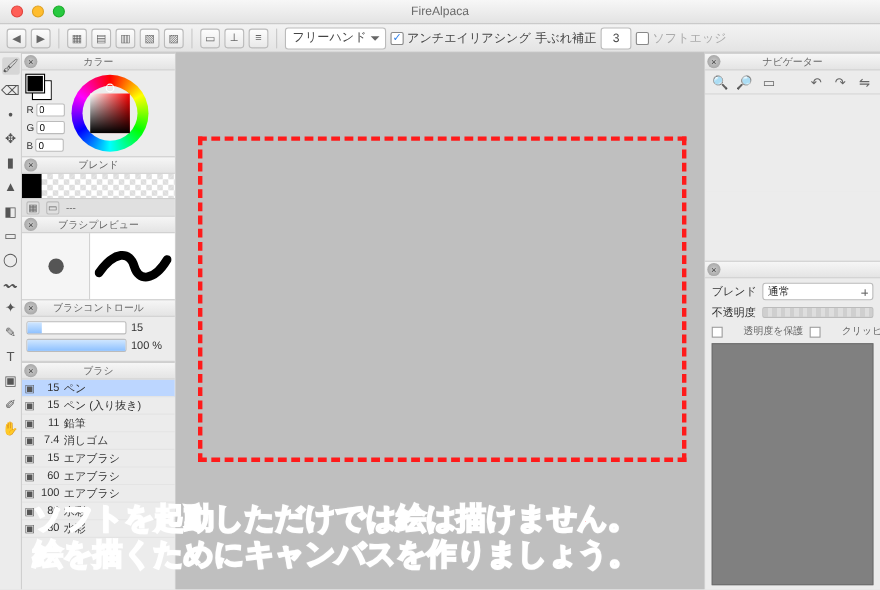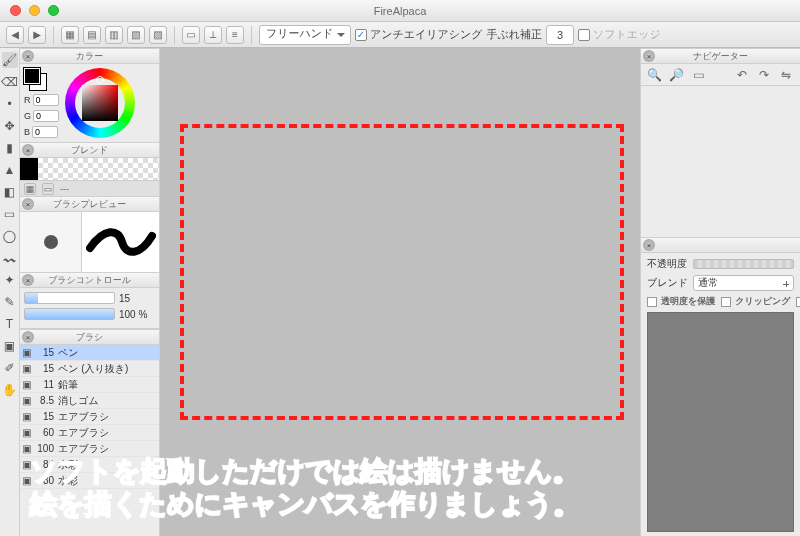--- a/index.html
+++ b/index.html
@@ -92,21 +92,21 @@
   .nav-icons .ni{width:16px;height:16px;color:#666;display:flex;align-items:center;justify-content:center;font-size:12px;}
   .nav-view{flex:1;background:var(--panel);}
   .spacer{flex:1;background:var(--panel);}
   .layer-body{padding:4px 6px;font-size:10px;color:#333;}
   .layer-row{display:flex;align-items:center;gap:4px;margin-bottom:4px;}
   .layer-row .lab{width:42px;}
   .op-track{flex:1;height:10px;border:1px solid #bbb;background:repeating-linear-gradient(90deg,#cfcfcf 0 4px,#dedede 4px 8px);border-radius:2px;}
   .blend-sel{flex:1;height:16px;border:1px solid #bbb;border-radius:3px;background:#fff;padding-left:4px;display:flex;align-items:center;position:relative;}
   .blend-sel::after{content:"";position:absolute;right:2px;top:4px;width:10px;height:8px;background:linear-gradient(#666,#666) center/6px 1px no-repeat, linear-gradient(#666,#666) center/1px 6px no-repeat;transform:rotate(0);}
   .layer-cks{display:flex;gap:6px;font-size:9px;color:#666;flex-wrap:nowrap;}
-  .layer-cks label{display:flex;align-items:center;gap:4px;white-space:nowrap;font-weight:bold;}
+  .layer-cks label{display:flex;align-items:center;gap:19px;white-space:nowrap;}
   .ck{width:10px;height:10px;border:1px solid #999;background:#fff;}
   .layer-stack{height:220px;background:var(--dark-gray);margin:4px 0 0 0;border:1px solid #6e6e6e;}
   
   .dashbox{position:absolute;border:4px dashed var(--red);}
   
   .overlay-text{position:absolute;left:30px;right:10px;font-weight:800;font-size:27px;line-height:1.25;color:var(--red);-webkit-text-stroke:2px #fff;text-shadow:0 0 2px #fff;pointer-events:none;}
 </style>
 </head>
 <body>
 
@@ -273,21 +273,21 @@
               <span class="bl-size">15</span>
               <span class="bl-name">ペン (入り抜き)</span>
             </div>
             <div class="bl-row">
               <span class="bl-eye">▣</span>
               <span class="bl-size">11</span>
               <span class="bl-name">鉛筆</span>
             </div>
             <div class="bl-row">
               <span class="bl-eye">▣</span>
-              <span class="bl-size">8.5</span>
+              <span class="bl-size">7.4</span>
               <span class="bl-name">消しゴム</span>
             </div>
             <div class="bl-row">
               <span class="bl-eye">▣</span>
               <span class="bl-size">15</span>
               <span class="bl-name">エアブラシ</span>
             </div>
             <div class="bl-row">
               <span class="bl-eye">▣</span>
               <span class="bl-size">60</span>
@@ -332,28 +332,28 @@
         <div class="nav-view"></div>
       </div>
 
       <div class="spacer"></div>
 
       <div class="panel-title">
         <span class="x">×</span>
       </div>
       <div class="layer-body">
         <div class="layer-row">
-          <span class="lab">不透明度</span>
-          <div class="op-track"></div>
-        </div>
-        <div class="layer-row">
           <span class="lab">ブレンド</span>
           <div class="blend-sel">
               <span>通常</span>
             </div>
+        </div>
+        <div class="layer-row">
+          <span class="lab">不透明度</span>
+          <div class="op-track"></div>
         </div>
         <div class="layer-cks">
           <label>
               <span class="ck"></span>
               <span>透明度を保護</span>
             </label>
           <label>
               <span class="ck"></span>
               <span>クリッピング</span>
             </label>

